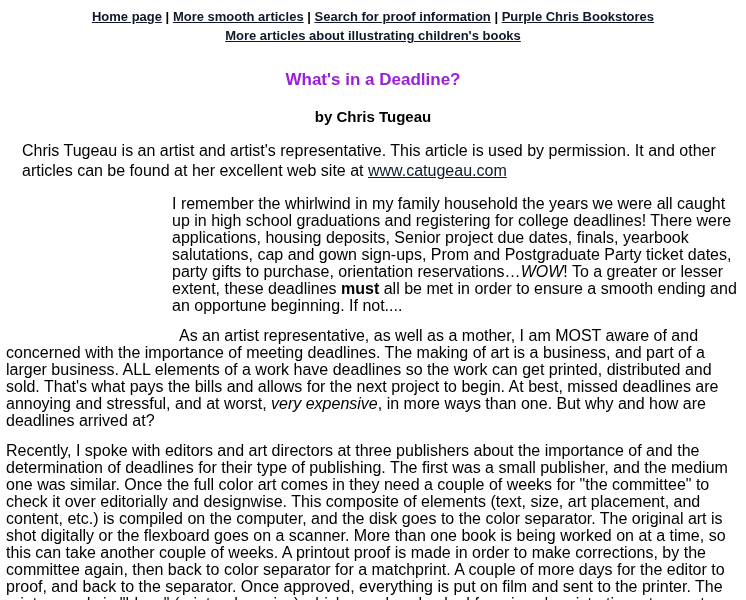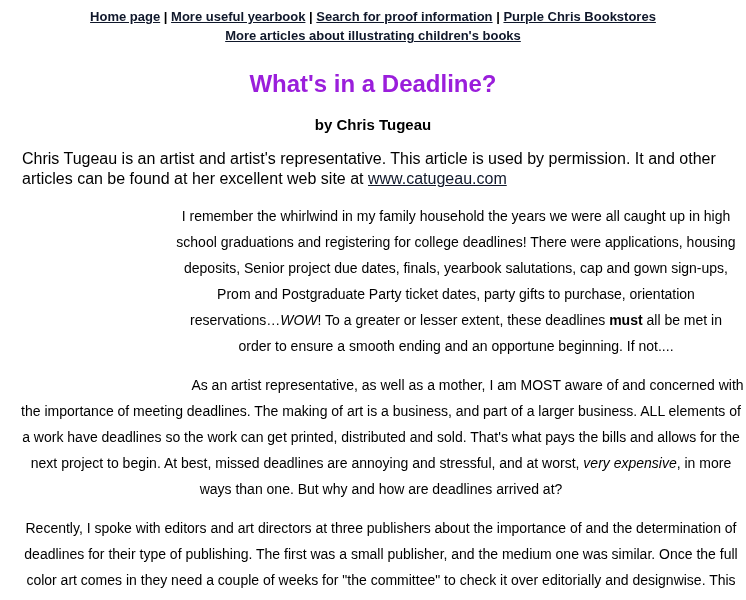--- a/index.html
+++ b/index.html
@@ -18,64 +18,63 @@
     text-align: center;
     font-size: 13px;
     font-weight: bold;
     line-height: 1.45;
   }
   .topnav .sep { color: #000000; }
 
   h1.page-title {
     margin: 24px 0 0 0;
     text-align: center;
-    font-size: 24px;
+    font-size: 17px;
     font-weight: bold;
     color: #9a1edb;
   }
 
   .byline {
     margin: 18px 0 0 0;
     text-align: center;
     font-size: 15px;
     font-weight: bold;
   }
 
   .intro {
     margin: 16px 6px 0 22px;
     font-size: 16px;
     line-height: 1.3;
   }
 
   .article p {
-    font-size: 14px;
-    line-height: 26px;
+    font-size: 16px;
+    line-height: 17px;
     margin: 13px 0;
-    text-align: center;
   }
   p.quote {
     margin-left: 172px;
     margin-right: 6px;
   }
   p.flush {
-    margin-left: 18px;
+    margin-left: 6px;
     margin-right: 2px;
   }
   p.flush-indent {
     text-indent: 173px;
   }
 </style>
 </head>
 <body>
 
 <div class="topnav">
   <div>
     <a href="#">Home page</a>
     <span class="sep">|</span>
-    <a href="#">More useful yearbook</a>
+    <a href="#">More smooth articles</a>
     <span class="sep">|</span>
     <a href="#">Search for proof information</a>
     <span class="sep">|</span>
     <a href="#">Purple Chris Bookstores</a>
   </div>
   <div>
     <a href="#">More articles about illustrating children's books</a>
   </div>
 </div>
 

